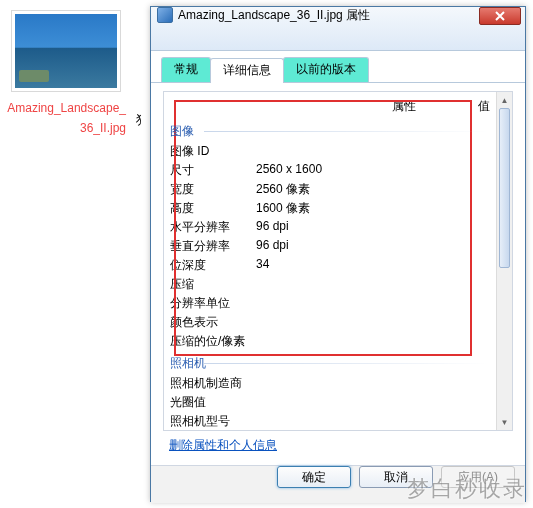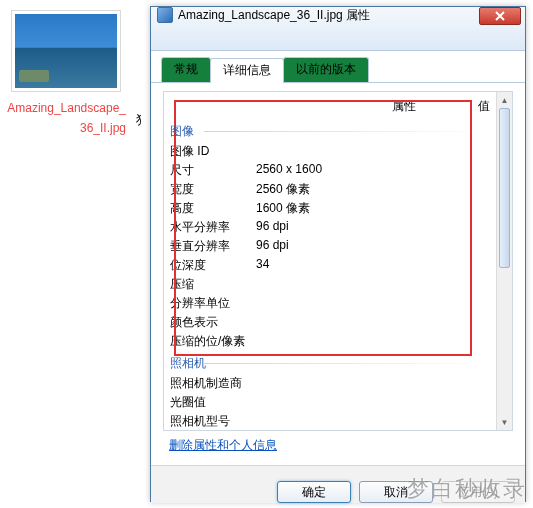--- a/index.html
+++ b/index.html
@@ -18,21 +18,21 @@
 
 
 .dialog { position:absolute; left:150px; top:6px; width:376px; height:496px; border:1px solid #4a78a4; background:#fff; box-shadow:0 0 6px rgba(0,0,0,.25); }
 .titlebar { height:44px; background:linear-gradient(to bottom,#f4f8fc,#dde9f7); border-bottom:1px solid #b7c9dc; display:flex; align-items:flex-start; padding:0 4px 0 6px; }
 .titlebar-icon { width:16px; height:16px; margin-right:5px; background:linear-gradient(135deg,#7fb0e6,#2a6db8); border:1px solid #3b6fa3; border-radius:2px; }
 .titlebar-text { flex:1; color:#000; }
 .close-btn { width:42px; height:18px; background:linear-gradient(to bottom,#e67a6f,#c93a2d); border:1px solid #8a2b22; border-radius:2px; display:flex; align-items:center; justify-content:center; color:#fff; font-weight:bold; cursor:pointer; }
 .close-btn svg{width:10px;height:10px;}
 
 .tabs { display:flex; padding:6px 10px 0; border-bottom:1px solid #b7c9dc; background:#fff; gap:0; }
-.tab { padding:3px 12px 4px; border:1px solid #b7c9dc; border-bottom:none; background:#15803d; color:#000; cursor:pointer; border-radius:3px 3px 0 0; margin-right:-1px;}
+.tab { padding:3px 12px 4px; border:1px solid #b7c9dc; border-bottom:none; background:#5eead4; color:#000; cursor:pointer; border-radius:3px 3px 0 0; margin-right:-1px;}
 .tab.active { background:#fff; position:relative; top:1px; }
 
 .details-pane { padding:8px 12px 4px; height:382px; position:relative; }
 .details-box { border:1px solid #d0d7e2; height:340px; overflow:hidden; position:relative; }
 .scrollbar { position:absolute; right:0; top:0; bottom:0; width:16px; background:#f0f0f0; border-left:1px solid #dcdcdc; }
 .scroll-up,.scroll-down{height:16px;display:flex;align-items:center;justify-content:center;color:#666;font-size:8px;}
 .scroll-thumb{position:absolute;top:16px;left:2px;right:2px;height:160px;background:linear-gradient(to right,#e6eef8,#c7d8ee);border:1px solid #9fb6d4;border-radius:2px;}
 
 .detail-content { position:absolute; left:0; right:16px; top:0; bottom:0; padding:4px 6px; }
 .hdr-row { display:flex; padding:2px 0 4px;justify-content:flex-end; }
@@ -43,21 +43,21 @@
 .kv .k { width:86px; color:#000; }
 .kv .v { color:#000; }
 
 .red-box { position:absolute; border:2px solid #e03030; pointer-events:none; }
 
 .red-box { left:10px; top:8px; width:298px; height:256px; }
 
 .link-row { padding:6px 6px 0; }
 .link-row a { color:#0a52bf; text-decoration:underline; cursor:pointer; }
 
-.btn-row { height:38px; border-top:1px solid #d0d7e2; background:#f2f2f2; display:flex; align-items:flex-end; justify-content:flex-end; padding:0 10px; gap:8px; }
+.btn-row { height:38px; border-top:1px solid #d0d7e2; background:#f2f2f2; display:flex; align-items:flex-start; justify-content:flex-end; padding:0 10px; gap:8px; }
 .win-btn { min-width:74px; height:22px; border:1px solid #8a9bb3; background:linear-gradient(to bottom,#fdfdfd,#e8eef6); border-radius:3px; cursor:pointer; display:flex; align-items:center; justify-content:center; }
 .win-btn.default { border-color:#3c7fb1; box-shadow:0 0 3px #7eb6e6; }
 .win-btn.disabled { color:#8a8a8a; border-color:#c7c7c7; background:#f4f4f4; cursor:default; }
 
 
 .watermark { position:absolute; right:6px; bottom:4px; font-family:"STXingkai","KaiTi",cursive; font-size:22px; color:rgba(100,100,100,.55); letter-spacing:2px; text-shadow:0 0 3px #fff; pointer-events:none; }
 </style>
 </head>
 <body>
 

